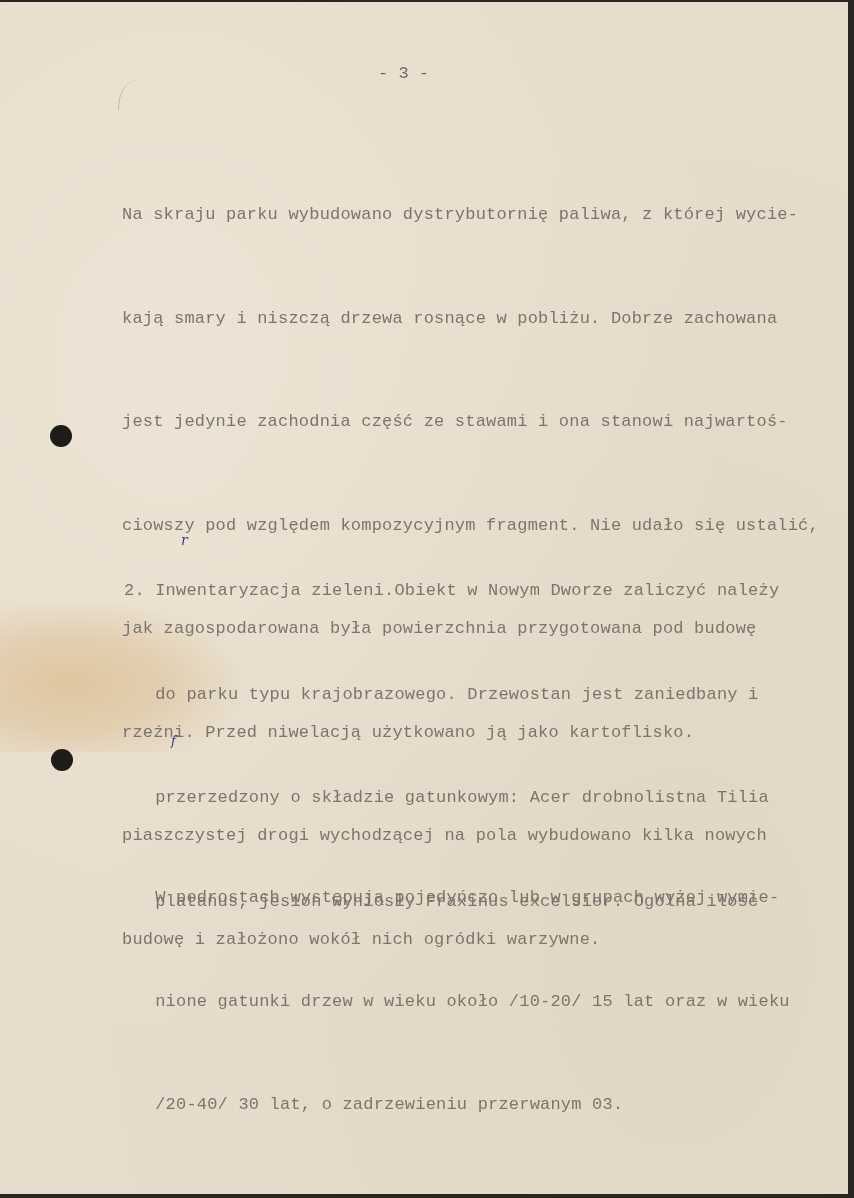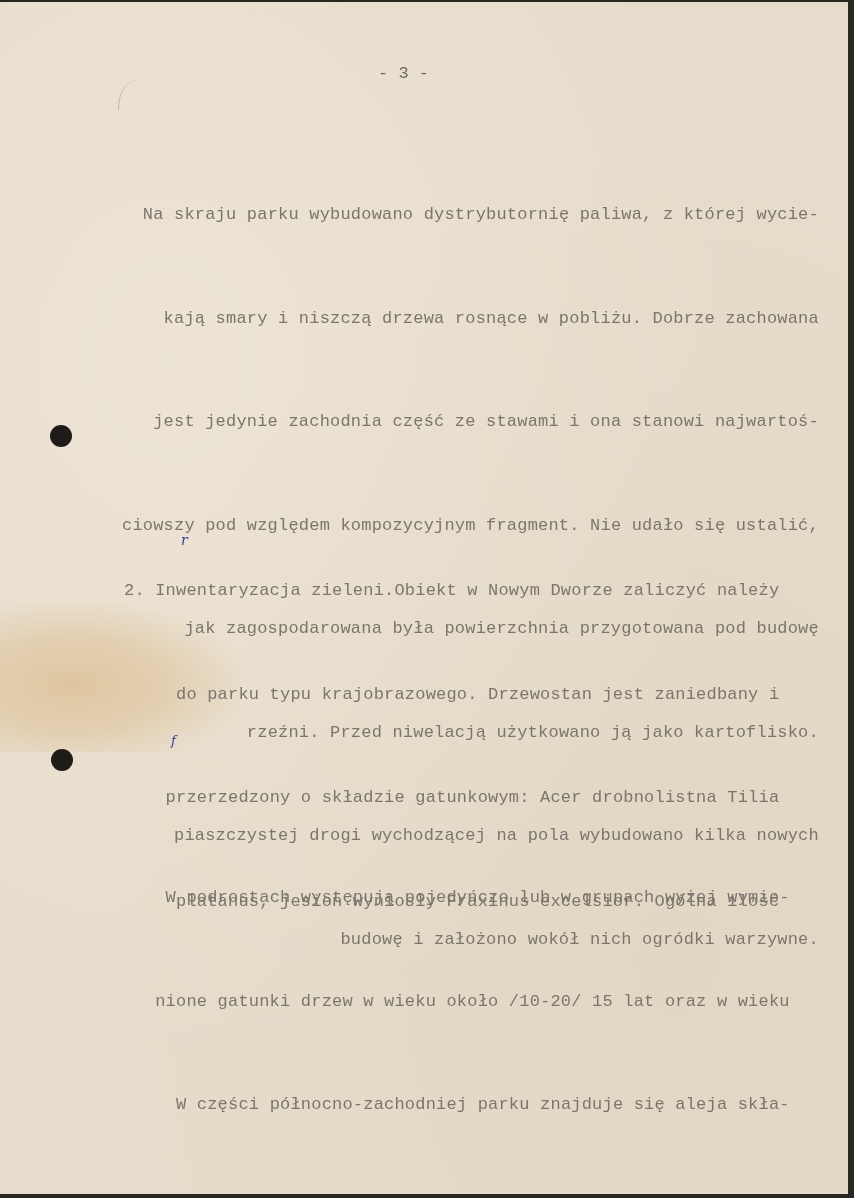--- a/index.html
+++ b/index.html
@@ -44,21 +44,20 @@
     .hole.h1 { left: 50px; top: 423px; }
     .hole.h2 { left: 51px; top: 747px; }
     .text {
       position: absolute;
       font-family: "Liberation Mono", "DejaVu Sans Mono", monospace;
       font-size: 17px;
       color: #7b756d;
       white-space: pre;
       letter-spacing: 0.2px;
       line-height: 34.5px;
-      text-align: right;
     }
     .page-number {
       position: absolute;
       left: 378px;
       top: 62px;
       font-family: "Liberation Mono", "DejaVu Sans Mono", monospace;
       font-size: 17px;
       color: #6f6963;
       white-space: pre;
     }
@@ -113,20 +112,21 @@
     <span class="line">   przerzedzony o składzie gatunkowym: Acer drobnolistna Tilia</span>
     <span class="line">   platanus, jesion wyniosły Fraxinus excelsior. Ogólna ilość</span>
     
     
     
   </div>
 
   <div class="text block3">
     <span class="line">   W podrostach występują pojedyńczo lub w grupach wyżej wymie-</span>
     <span class="line">   nione gatunki drzew w wieku około /10-20/ 15 lat oraz w wieku</span>
+    <span class="line">   /20-40/ 30 lat, o zadrzewieniu przerwanym 03.</span>
     <span class="line">   W części północno-zachodniej parku znajduje się aleja skła-</span>
     
     
     
     
     
     
   </div>
 
   <span class="handwritten hw-r">r</span>

